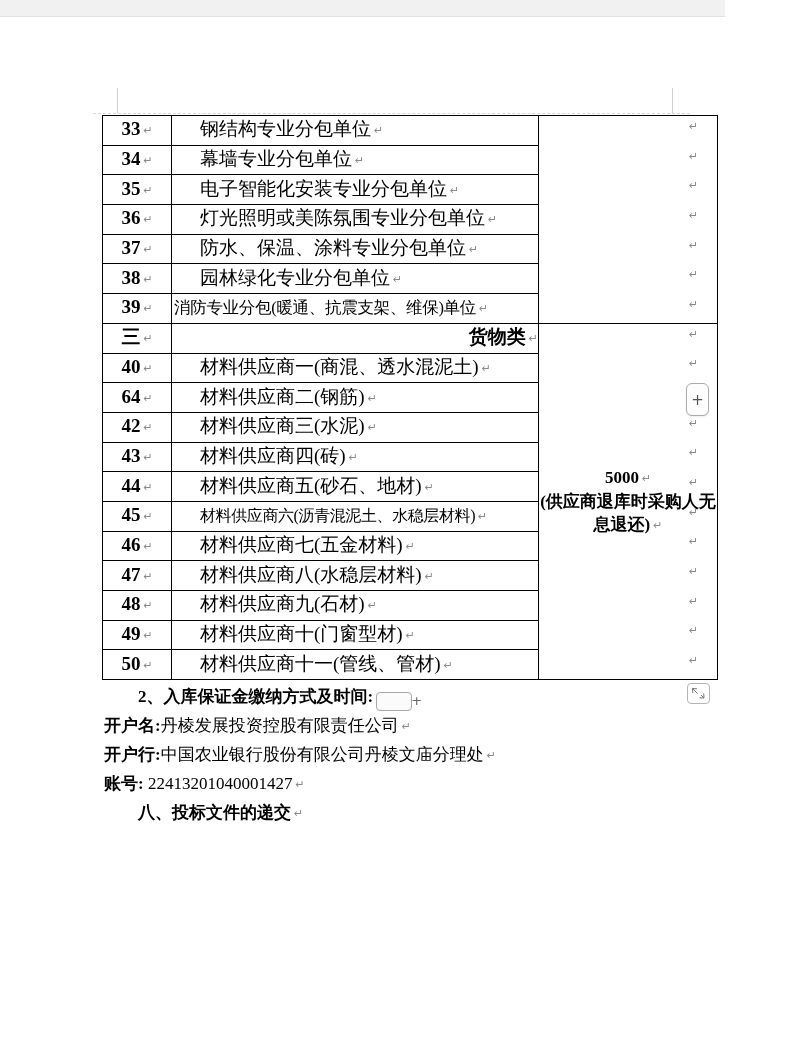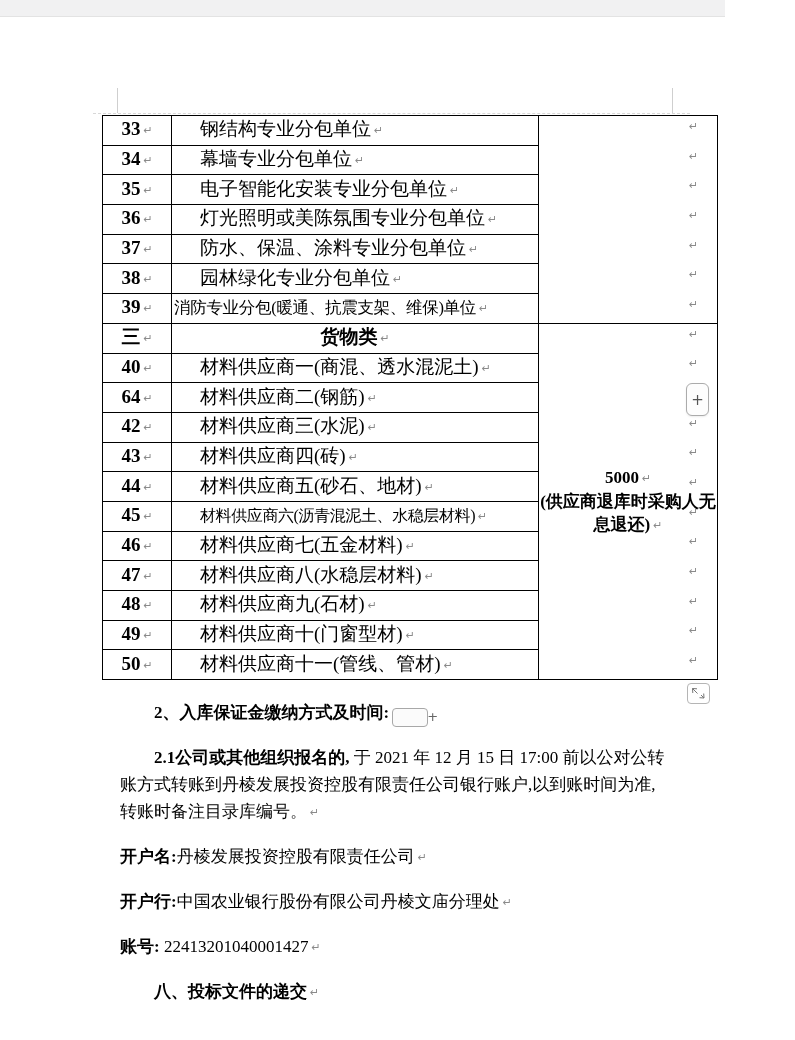--- a/index.html
+++ b/index.html
@@ -19,21 +19,21 @@
 
   
   .doc-table{position:absolute;left:102px;top:115px;border-collapse:collapse;table-layout:fixed;
              width:585px;}
   .doc-table td{border:1px solid #000;height:28.7px;font-size:19px;line-height:22px;
                 padding:0;vertical-align:middle;overflow:visible;}
   td.c-no{width:68px;text-align:center;font-weight:bold;}
   td.c-txt{width:338px;padding-left:28px;white-space:nowrap;margin-top:25px;}
   td.c-dep{width:178px;text-align:center;vertical-align:middle;font-weight:bold;font-size:17px;
            line-height:23px;border-radius:18px;}
-  tr.hdr td.c-txt{text-align:center;padding-left:0;font-weight:bold;}
+  tr.hdr td.c-txt{text-align:right;padding-left:0;font-weight:bold;}
   td.fit1{font-size:16.5px;padding-left:2px;letter-spacing:-0.3px;}
   td.fit2{font-size:16px;letter-spacing:-0.4px;}
   .dep-note{width:176px;margin:0 auto;}
   .pmark{font-family:"DejaVu Sans",sans-serif;font-size:11px;color:#8a8a8a;font-weight:normal;
          margin-left:3px;vertical-align:1px;letter-spacing:0;}
 
   
   .rail{position:absolute;left:689px;top:115px;width:16px;height:564px;display:flex;
         flex-direction:column;}
   .rail span{display:block;height:29.68px;font-family:"DejaVu Sans",sans-serif;font-size:11px;
@@ -47,21 +47,21 @@
   .resize-handle{position:absolute;left:687px;top:683px;width:21px;height:19px;background:#fff;
                  border:1px solid #b5b5b5;border-radius:4px;display:flex;align-items:center;
                  justify-content:center;cursor:pointer;}
   .inline-plus{display:inline-block;width:34px;height:17px;border:1px solid #a8a8a8;
                border-radius:4px;background:#fbfbfb;color:#666;text-align:center;
                line-height:15px;font-family:"DejaVu Sans",sans-serif;font-size:13px;
                vertical-align:-3px;margin-left:3px;cursor:pointer;}
 
   
   .body-block{position:absolute;left:103px;top:682px;width:582px;}
-  .body-block p{margin:17px;font-size:17px;line-height:27px;}
+  .body-block p{margin:1px;font-size:17px;line-height:27px;}
   .ind{text-indent:34px;}
   .bld{font-weight:bold;}
 </style>
 </head>
 <body>
 
 <div class="canvas">
 
   <div class="top-strip"></div>
   <div class="right-strip"></div>
@@ -183,20 +183,19 @@
   <div class="resize-handle">
     <svg width="15" height="13" viewBox="0 0 15 13">
       <line x1="4" y1="4" x2="6.5" y2="6.5" stroke="#777" stroke-width="1"></line>
       <path d="M1.5 1.5 L6 1.8 M1.5 1.5 L1.8 6 M1.5 1.5 L4.2 4.2" stroke="#777" stroke-width="1" fill="none"></path>
       <path d="M13 11 L8.5 10.7 M13 11 L12.7 6.5 M13 11 L10 8" stroke="#777" stroke-width="1" fill="none"></path>
     </svg>
   </div>
 
   <div class="body-block">
     <p class="ind"><span class="bld">2、入库保证金缴纳方式及时间:</span><span class="inline-plus">+</span></p>
-    <p class="ind"><span class="bld">2.1公司或其他组织报名的,</span><span> 于 2021 年 12 月 15 日 17:00 前以公对公转账方式转账到丹棱发展投资控股有限责任公司银行账户,以到账时间为准,转账时备注目录库编号。</span><span class="pmark">↵</span></p>
     <p><span class="bld">开户名:</span><span>丹棱发展投资控股有限责任公司</span><span class="pmark">↵</span></p>
     <p><span class="bld">开户行:</span><span>中国农业银行股份有限公司丹棱文庙分理处</span><span class="pmark">↵</span></p>
     <p><span class="bld">账号:</span><span> 22413201040001427</span><span class="pmark">↵</span></p>
     <p class="ind"><span class="bld">八、投标文件的递交</span><span class="pmark">↵</span></p>
   </div>
 
 </div>
 
 </body></html>

